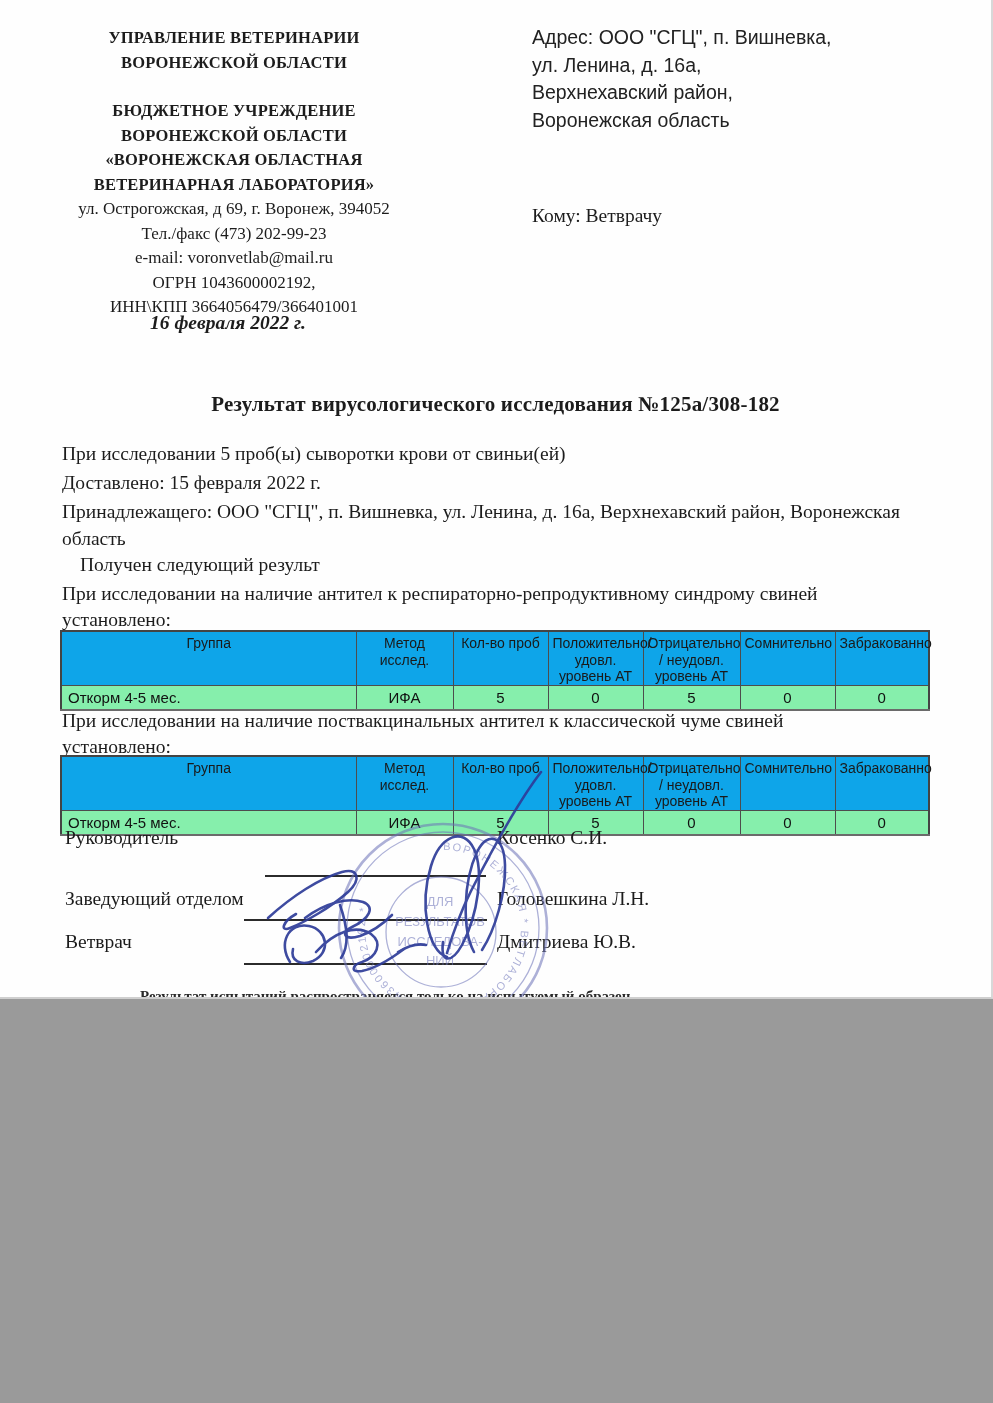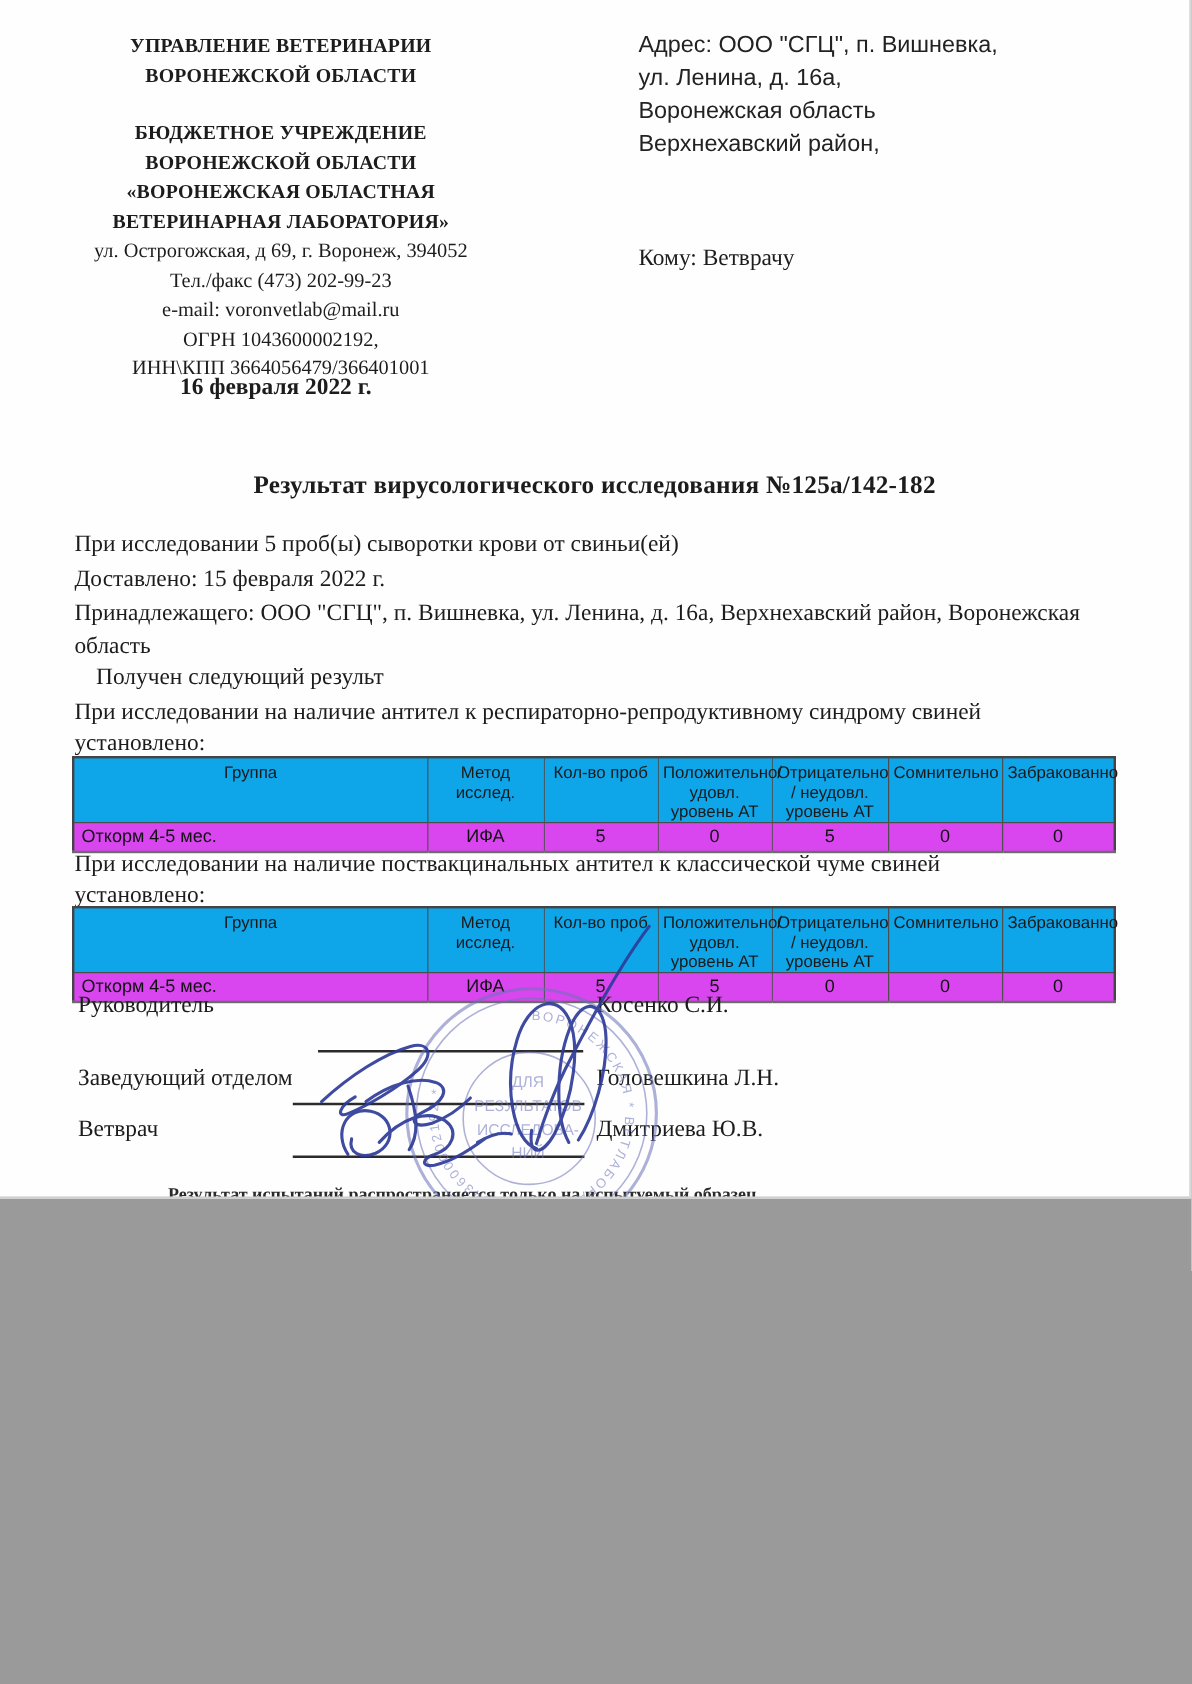--- a/index.html
+++ b/index.html
@@ -13,39 +13,39 @@
     border-right:2px solid #d8d8d8;
     border-bottom:2px solid #cfcfcf;
     box-sizing:border-box;
   }
   .abs{position:absolute;}
   
   .sender{left:58px;top:26px;width:352px;text-align:center;font-size:16.5px;line-height:24.5px;}
   .sender .org{font-weight:bold;letter-spacing:.2px;}
   .sender .gap{height:24px;}
   .sender .contact{font-size:17px;}
-  .sender-date{left:150px;top:312px;font-weight:bold;font-size:19.5px;}
+  .sender-date{left:150px;top:312px;font-weight:bold;font-size:19.5px;font-style:italic;}
   
   .recipient{left:532px;top:24px;width:330px;font-family:"Liberation Sans",sans-serif;font-size:19.5px;line-height:27.5px;color:#222;}
   .kome{left:532px;top:205px;font-size:19.5px;}
   
   .title{left:0;top:392px;width:100%;text-align:center;font-weight:bold;font-size:21px;letter-spacing:.2px;}
   
   .bline{left:62px;width:885px;font-size:19.5px;line-height:27px;}
   .p1{top:440px;} .p2{top:469px;} .p3{top:498px;} .p4{top:551px;margin-left:18px;} .p5{top:580px;} .p6{top:606px;}
   .p7{top:707px;} .p8{top:733px;}
   
   .rtable{position:absolute;left:60px;width:868px;border-collapse:collapse;table-layout:fixed;
           font-family:"Liberation Sans",sans-serif;}
   .t1{top:630px;} .t2{top:755px;}
   .rtable th,.rtable td{border:1.4px solid #4d4d4d;padding:0 4px;box-sizing:border-box;}
   .rtable{border:2px solid #444;}
   .rtable th{background:#0ea5e9;font-weight:normal;font-size:14px;line-height:16.5px;vertical-align:top;text-align:center;padding-top:3px;color:#1a1a1a;height:46px;}
   .t2 th{height:50px;}
-  .rtable td{background:#d946ef;font-size:15px;height:25px;text-align:center;color:#111;border-bottom:2px solid #6b6b6b;}
+  .rtable td{background:#86efac;font-size:15px;height:25px;text-align:center;color:#111;border-bottom:2px solid #6b6b6b;}
   .rtable td.lft{text-align:left;padding-left:6px;}
   
   .sigrole{left:65px;font-size:19.5px;}
   .signame{left:497px;font-size:19.5px;}
   .r1{top:827px;} .r2{top:888px;} .r3{top:931px;}
   
   .note{left:140px;top:988px;font-size:15px;font-weight:bold;color:#2a2a2a;}
   .footer{left:305px;top:1362px;font-family:"Liberation Sans",sans-serif;font-size:16.5px;color:#222;}
   .inkoverlay{position:absolute;left:0;top:0;width:993px;height:1403px;pointer-events:none;}
 </style>
@@ -67,26 +67,26 @@
     <div class="contact">e-mail: voronvetlab@mail.ru</div>
     <div class="contact">ОГРН 1043600002192,</div>
     <div class="contact">ИНН\КПП 3664056479/366401001</div>
   </div>
 
   <div class="abs sender-date">16 февраля 2022 г.</div>
 
   <div class="abs recipient">
     <div>Адрес: ООО "СГЦ", п. Вишневка,</div>
     <div>ул. Ленина, д. 16а,</div>
+    <div>Верхнехавский район,</div>
     <div>Воронежская область</div>
-    <div>Верхнехавский район,</div>
   </div>
   <div class="abs kome">Кому: Ветврачу</div>
 
-  <div class="abs title">Результат вирусологического исследования №125а/142-182</div>
+  <div class="abs title">Результат вирусологического исследования №125а/308-182</div>
 
   <div class="abs bline p1">При исследовании 5 проб(ы) сыворотки крови от свиньи(ей)</div>
   <div class="abs bline p2">Доставлено: 15 февраля 2022 г.</div>
   <div class="abs bline p3">
     <div>Принадлежащего: ООО "СГЦ", п. Вишневка, ул. Ленина, д. 16а, Верхнехавский район, Воронежская</div>
     <div>область</div>
   </div>
   <div class="abs bline p4">Получен следующий результ</div>
   <div class="abs bline p5">При исследовании на наличие антител к респираторно-репродуктивному синдрому свиней</div>
   <div class="abs bline p6">установлено:</div>

